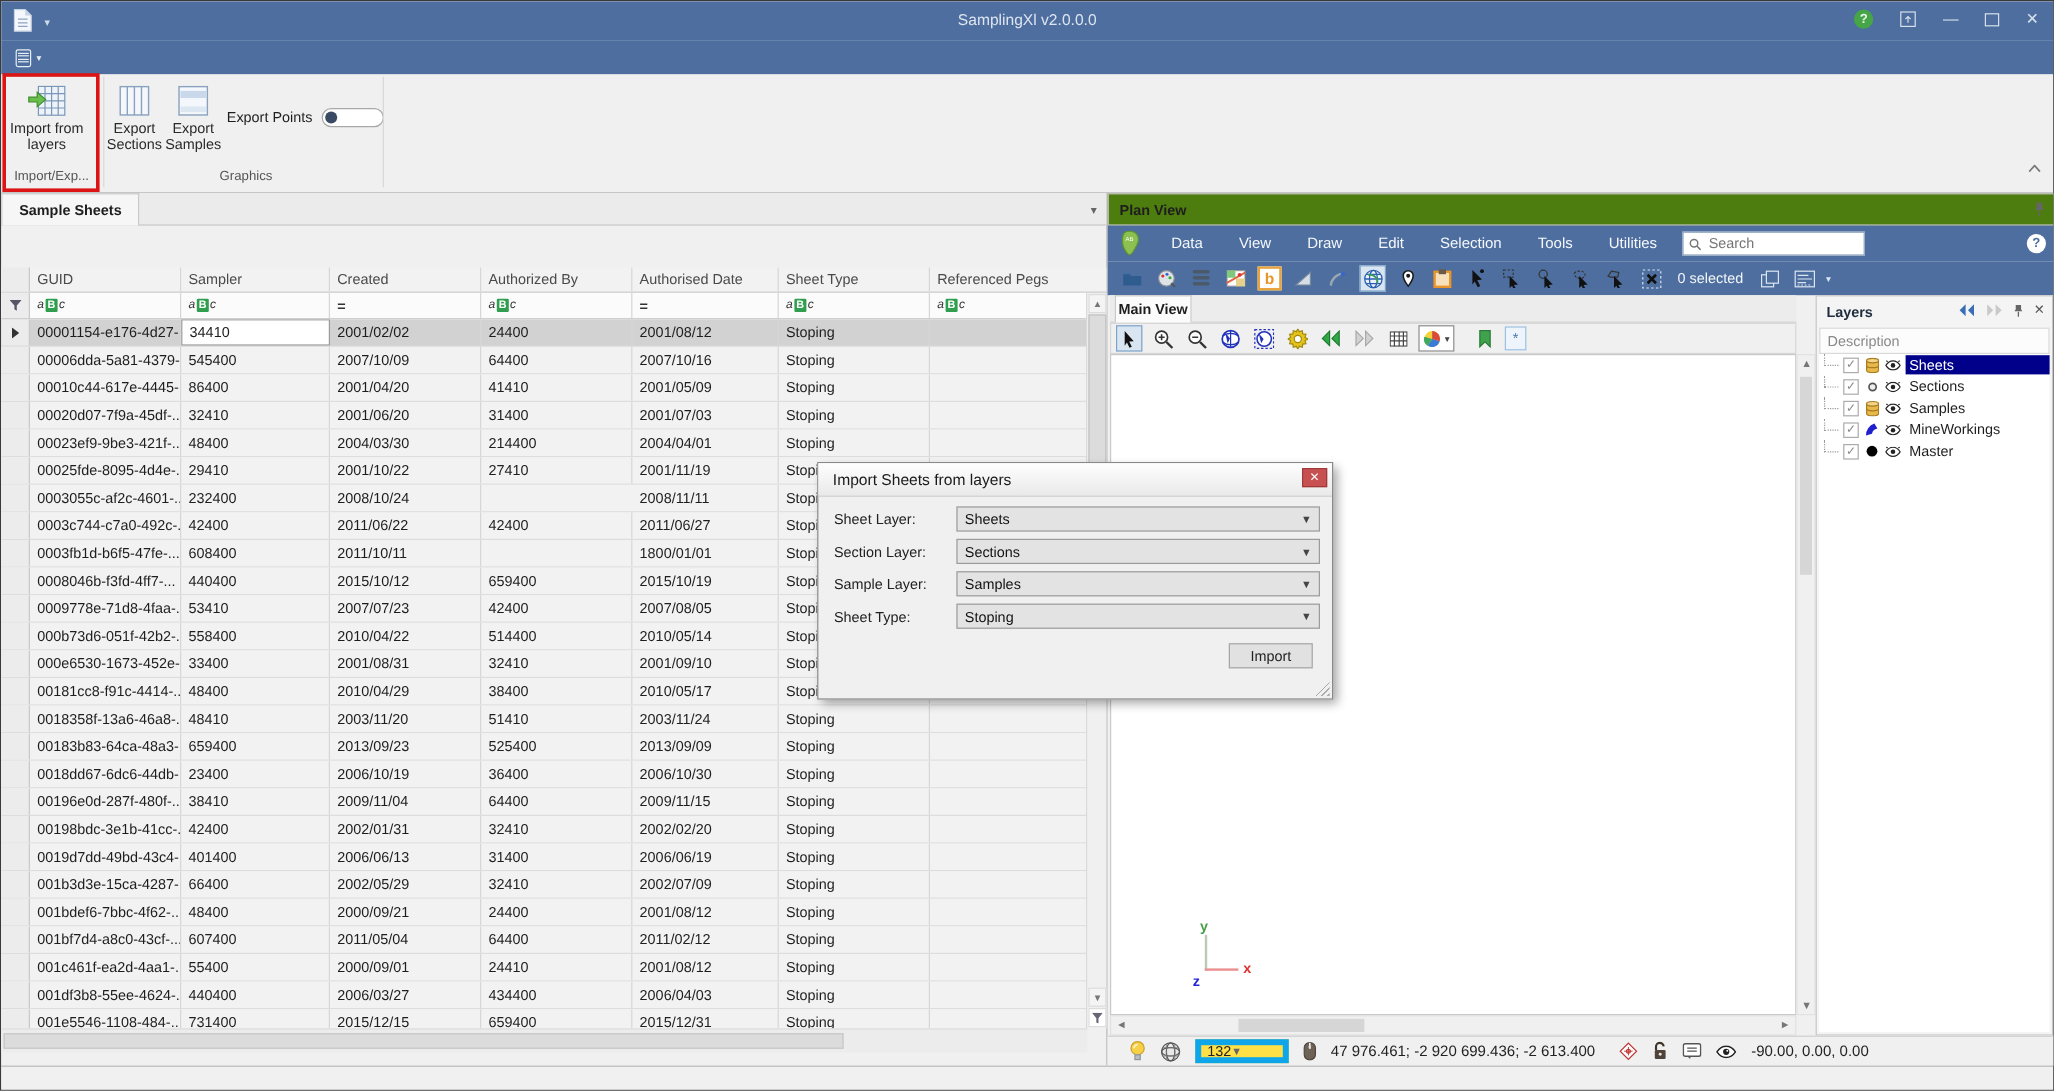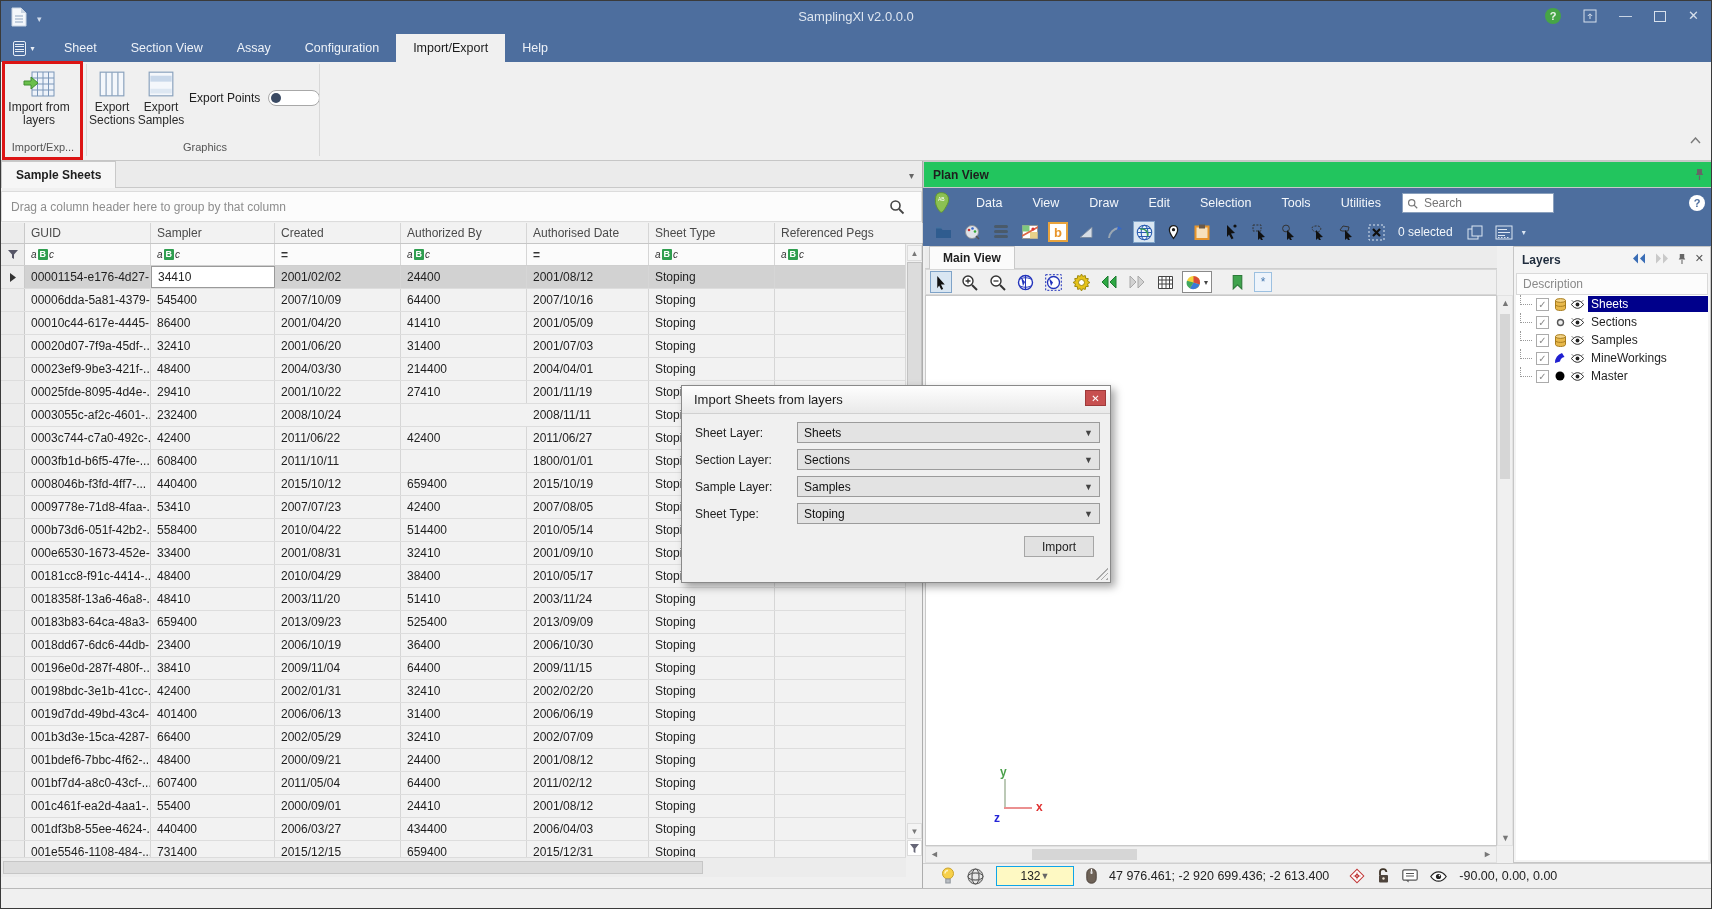--- a/index.html
+++ b/index.html
@@ -54,33 +54,33 @@
   .abc{display:inline-flex;align-items:flex-end;gap:1px;font-size:10px;color:#333;line-height:10px;}
   .abc b{background:#2f9e4f;color:#fff;font-size:9px;line-height:11px;padding:0 2px;border-radius:1px;font-weight:bold;}
   .eqf{color:#333;font-weight:bold;}
   .vscroll{position:absolute;right:0;top:83px;width:17px;height:613px;background:#f0f0f0;border-left:1px solid #d9d9d9;}
   .vs-btn{position:absolute;left:1px;width:15px;height:16px;background:#f4f4f4;border:1px solid #dcdcdc;color:#777;font-size:8px;display:flex;align-items:center;justify-content:center;}
   .vs-thumb{position:absolute;left:1px;width:15px;background:#dcdcdc;border:1px solid #c2c2c2;}
   .hscroll-area{position:absolute;left:0;top:696px;width:905px;height:20px;background:#ececec;border-top:1px solid #dcdcdc;}
   .hs-thumb{position:absolute;left:2px;top:3px;width:700px;height:13px;background:#dcdcdc;border:1px solid #c6c6c6;}
   
   .right-panel{position:absolute;left:922px;top:160px;width:790px;height:727px;background:#f0f0f0;}
-  .pv-titlebar{position:absolute;left:0;top:0;width:100%;height:27px;background:#22c55e;border:1px solid #c9c9c9;display:flex;align-items:center;padding:0 9px;font-weight:bold;}
+  .pv-titlebar{position:absolute;left:0;top:0;width:100%;height:27px;background:#4d7c0f;border:1px solid #c9c9c9;display:flex;align-items:center;padding:0 9px;font-weight:bold;}
   .pv-pin{position:absolute;right:8px;top:6px;color:#555;}
   .pv-menubar{position:absolute;left:0;top:27px;width:100%;height:30px;background:#4d6e9e;display:flex;align-items:center;color:#f4f7fb;}
   .pv-menu-item{padding:0 15px;font-size:12.5px;}
   .pv-search{margin-left:6px;width:152px;height:20px;background:#fff;border:1px solid #8aa0bd;display:flex;align-items:center;padding:0 4px;gap:4px;}
   .pv-search input{border:none;outline:none;width:110px;font-size:12px;color:#333;font-family:inherit;background:transparent;}
   .pv-help{position:absolute;right:8px;top:7px;width:16px;height:16px;border-radius:50%;background:#fff;color:#4d6e9e;font-weight:bold;font-size:11px;display:flex;align-items:center;justify-content:center;}
   .pv-toolbar1{position:absolute;left:0;top:57px;width:100%;height:28px;background:#4d6e9e;display:flex;align-items:center;gap:7px;padding-left:9px;color:#fff;}
   .tbi{width:22px;height:22px;display:inline-flex;align-items:center;justify-content:center;flex:0 0 auto;}
   .tbi.active{background:#d9e6f2;border:1px solid #7fa3c8;}
   .sel-count{font-size:12px;color:#f2f6fa;padding:0 4px;}
   .mv-tabrow{position:absolute;left:2px;top:85px;width:572px;height:23px;background:#ececec;border-bottom:1px solid #cfcfcf;}
-  .mv-tab{position:absolute;left:4px;top:0;height:23px;padding:0 13px;background:#fbfbfb;border:1px solid #c9c9c9;border-bottom:none;font-weight:bold;display:flex;align-items:center;}
+  .mv-tab{position:absolute;left:4px;top:0;height:23px;padding:0 2px;background:#fbfbfb;border:1px solid #c9c9c9;border-bottom:none;font-weight:bold;display:flex;align-items:center;}
   .mv-toolbar{position:absolute;left:2px;top:108px;width:572px;height:26px;background:#f0f0f0;border:1px solid #d7d7d7;display:flex;align-items:center;gap:6px;padding-left:4px;}
   .mv-canvas{position:absolute;left:2px;top:134px;width:572px;height:551px;background:#ffffff;border:1px solid #c9c9c9;}
   .axis{position:absolute;left:66px;top:471px;width:60px;height:56px;font-size:12px;font-weight:bold;}
   .axis .ly{position:absolute;left:8px;top:-2px;color:#4aa04a;}
   .axis .lx{position:absolute;left:44px;top:33px;color:#e03030;}
   .axis .lz{position:absolute;left:2px;top:44px;color:#2525d8;}
   .axis .vline{position:absolute;left:12px;top:12px;width:2px;height:30px;background:#bcc9b6;}
   .axis .hline{position:absolute;left:12px;top:40px;width:28px;height:2px;background:#eb9090;}
   .mv-hscroll{position:absolute;left:2px;top:685px;width:572px;height:17px;background:#f0f0f0;border:1px solid #e0e0e0;}
   .mv-hthumb{position:absolute;left:106px;top:2px;width:105px;height:11px;background:#d6d6d6;}
@@ -95,21 +95,21 @@
   .layers-list{position:absolute;left:2px;top:48px;width:192px;bottom:2px;background:#fff;}
   .lrow{display:flex;align-items:center;height:18px;padding-left:4px;gap:4px;}
   .tree-stub{width:12px;height:10px;border-left:1px dotted #9a9a9a;border-bottom:1px dotted #9a9a9a;margin-top:-8px;flex:0 0 auto;}
   .cbx{width:13px;height:13px;background:#fff;border:1px solid #ababab;color:#8b8b8b;font-size:10px;line-height:11px;text-align:center;flex:0 0 auto;}
   .licon{width:14px;display:flex;justify-content:center;flex:0 0 auto;}
   .leye{flex:0 0 auto;}
   .llabel{flex:1;padding:1px 3px;white-space:nowrap;overflow:hidden;}
   .lrow.selected .llabel{background:#00008b;color:#fff;}
   
   .statusbar{position:absolute;left:0;top:702px;width:790px;height:25px;background:#f0f0f0;border-top:1px solid #cfcfcf;display:flex;align-items:center;gap:12px;padding-left:18px;color:#222;}
-  .sb-combo{width:78px;height:20px;background:#fef9c3;border:1px solid #0ea5e9;display:flex;align-items:center;justify-content:center;padding:0 5px;}
+  .sb-combo{width:78px;height:20px;background:#fde047;border:5px solid #0ea5e9;display:flex;align-items:center;justify-content:flex-start;padding:0 5px;}
   .sb-combo .car{color:#666;font-size:9px;}
   .bottom-strip{position:absolute;left:0;top:887px;width:100%;height:22px;background:#f0f0f0;border-top:1px solid #b9b9b9;}
   
   .dialog{position:absolute;left:680px;top:384px;width:430px;height:198px;background:#f0f0f0;border:1px solid #898989;box-shadow:4px 4px 8px rgba(0,0,0,.35);z-index:40;}
   .dlg-title{position:absolute;left:0;top:0;width:100%;height:28px;background:linear-gradient(#fefefe,#e9e9e9);border-bottom:1px solid #d0d0d0;display:flex;align-items:center;padding-left:12px;font-size:13px;color:#1a1a1a;}
   .dlg-close{position:absolute;right:4px;top:4px;width:21px;height:16px;background:#c75050;color:#fff;font-size:10px;display:flex;align-items:center;justify-content:center;border:1px solid #9e3a3a;}
   .dlg-fields{position:absolute;left:0;top:34px;width:100%;}
   .dlg-row{position:relative;height:27px;}
   .dlg-label{position:absolute;left:13px;top:6px;color:#222;}
   .dlg-select{position:absolute;left:115px;top:2px;width:303px;height:21px;background:#e3e3e3;border:1px solid #9b9b9b;display:flex;align-items:center;justify-content:space-between;padding:0 6px;color:#111;}
@@ -150,28 +150,20 @@
   <div class="tabrow">
     <span class="appmenu">
       <span class="appmenu-lines">
           <i></i>
           <i></i>
           <i></i>
           <i></i>
         </span>
       <span style="font-size:8px;">▾</span>
     </span>
-    <span style="display:flex;">
-        <div class="rtab">Sheet</div>
-        <div class="rtab">Section View</div>
-        <div class="rtab">Assay</div>
-        <div class="rtab">Configuration</div>
-        <div class="rtab active">Import/Export</div>
-        <div class="rtab">Help</div>
-      </span>
   </div>
 
   <div class="ribbon">
     <div class="rb-big" style="left:4px;width:68px;">
       <span>
         <svg width="32" height="26" viewBox="0 0 32 26">
             <rect x="9" y="1" width="22" height="24" fill="#eef3fa" stroke="#7a96b8"></rect>
             <path d="M9 7h22M9 13h22M9 19h22M14.5 1v24M20 1v24M25.5 1v24" stroke="#7a96b8"></path>
             <path d="M1 10h7V6l7 6-7 6v-4H1z" fill="#6abf4b" stroke="#3e8e2f"></path>
           </svg>
@@ -215,29 +207,20 @@
         </svg>
     </span>
   </div>
 
   <div class="annotation"></div>
 
   <div class="left-panel">
     <div class="lp-tabbar">
       <span class="lp-tab">Sample Sheets</span>
       <span class="lp-tab-caret">▾</span>
-    </div>
-    <div class="groupby">
-      <span>Drag a column header here to group by that column</span>
-      <span class="mag">
-        <svg width="16" height="16" viewBox="0 0 16 16">
-            <circle cx="6.5" cy="6.5" r="4.5" fill="none" stroke="#444" stroke-width="1.6"></circle>
-            <path d="M10 10l4.5 4.5" stroke="#444" stroke-width="1.8"></path>
-          </svg>
-      </span>
     </div>
     <div class="ghead">
         <div class="gcell ind" style="width: 24px;"></div>
         <div class="gcell" style="width: 126px;">GUID</div>
         <div class="gcell" style="width: 124px;">Sampler</div>
         <div class="gcell" style="width: 126px;">Created</div>
         <div class="gcell" style="width: 126px;">Authorized By</div>
         <div class="gcell" style="width: 122px;">Authorised Date</div>
         <div class="gcell" style="width: 126px;">Sheet Type</div>
         <div class="gcell" style="width: 148px;">Referenced Pegs</div>

